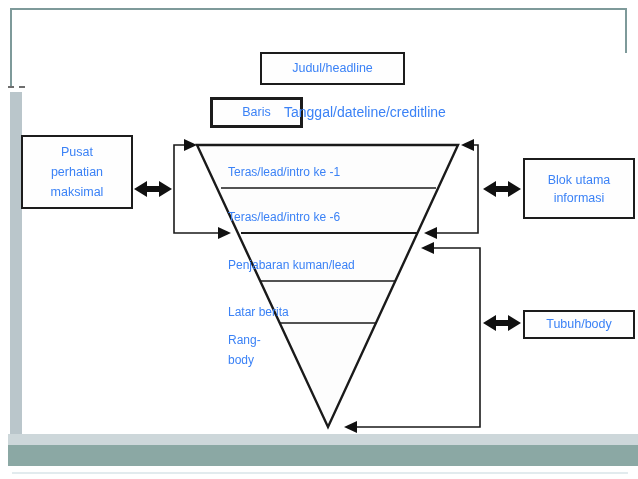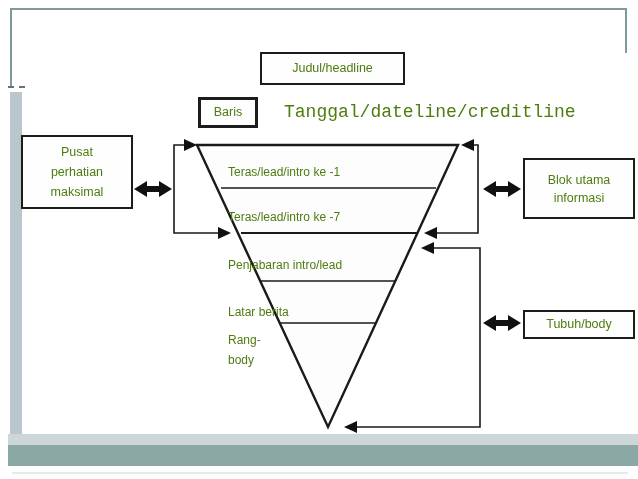--- a/index.html
+++ b/index.html
@@ -3,21 +3,21 @@
 <meta charset="utf-8">
 <style>
   html, body { margin: 0; padding: 0; background: #ffffff; }
   .stage {
     position: relative;
     width: 638px;
     height: 479px;
     background: #ffffff;
     overflow: hidden;
     font-family: "Liberation Sans", sans-serif;
-    color: #4d7c0f;
+    color: #3b82f6;
   }
   .abs { position: absolute; }
 
   
   .frame-top-line    { left: 10px; top: 8px;   width: 617px; height: 2px;  background: #7e9a9a; }
   .frame-left-line   { left: 10px; top: 8px;   width: 2px;   height: 80px; background: #7e9a9a; }
   .frame-right-line  { left: 625px; top: 8px;  width: 2px;   height: 45px; background: #7e9a9a; }
   .frame-dashes      { left: 8px;  top: 86px;  width: 17px;  height: 0;    border-top: 2px dashed #6e6e6e; }
   .frame-left-stripe { left: 10px; top: 92px;  width: 12px;  height: 342px; background: #bac6cb; }
   .bar-light  { left: 8px; top: 434px; width: 630px; height: 11px; background: #cdd7da; }
@@ -32,32 +32,31 @@
     border: 2px solid #1c1c1c;
     display: flex;
     align-items: center;
     justify-content: center;
     text-align: center;
     font-size: 12.5px;
     line-height: 19px;
     white-space: pre-line;
   }
   .judul-box { left: 260px; top: 52px; width: 145px; height: 33px; }
-  .baris-box { left: 198px; top: 97px; width: 60px;  height: 31px; border-width: 3px; }
+  .baris-box { left: 210px; top: 97px; width: 93px;  height: 31px; border-width: 3px; }
   .pusat-box { left: 21px;  top: 135px; width: 112px; height: 74px; font-size: 12.5px; line-height: 20px; }
   .blok-box  { left: 523px; top: 158px; width: 112px; height: 61px; line-height: 18px; }
   .tubuh-box { left: 523px; top: 310px; width: 112px; height: 29px; }
 
   .flabel {
     position: absolute;
-    font-size: 18px;
+    font-size: 14px;
     line-height: 15px;
     white-space: pre-line;
     text-align: center;
-    font-family: Liberation Mono, monospace;
   }
   .dateline  { left: 284px; top: 105px; text-align: left; }
 
   .tri-label { position: absolute; left: 228px; width: 200px; 
                font-size: 12px; line-height: 15px; white-space: pre-line; }
   .tl-1 { top: 165px; }
   .tl-2 { top: 210px; }
   .tl-3 { top: 258px; }
   .tl-4 { top: 305px; }
   .tl-5 { top: 330px; line-height: 20px; }
@@ -113,19 +112,19 @@
   <div class="dbox pusat-box">Pusat
 perhatian
 maksimal</div>
 
   <div class="dbox blok-box">Blok utama
 informasi</div>
 
   <div class="dbox tubuh-box">Tubuh/body</div>
 
   <div class="tri-label tl-1">Teras/lead/intro ke -1</div>
-  <div class="tri-label tl-2">Teras/lead/intro ke -7</div>
-  <div class="tri-label tl-3">Penjabaran intro/lead</div>
+  <div class="tri-label tl-2">Teras/lead/intro ke -6</div>
+  <div class="tri-label tl-3">Penjabaran kuman/lead</div>
   <div class="tri-label tl-4">Latar berita</div>
   <div class="tri-label tl-5">Rang-
 body</div>
 
 </div>
 
 </body></html>

